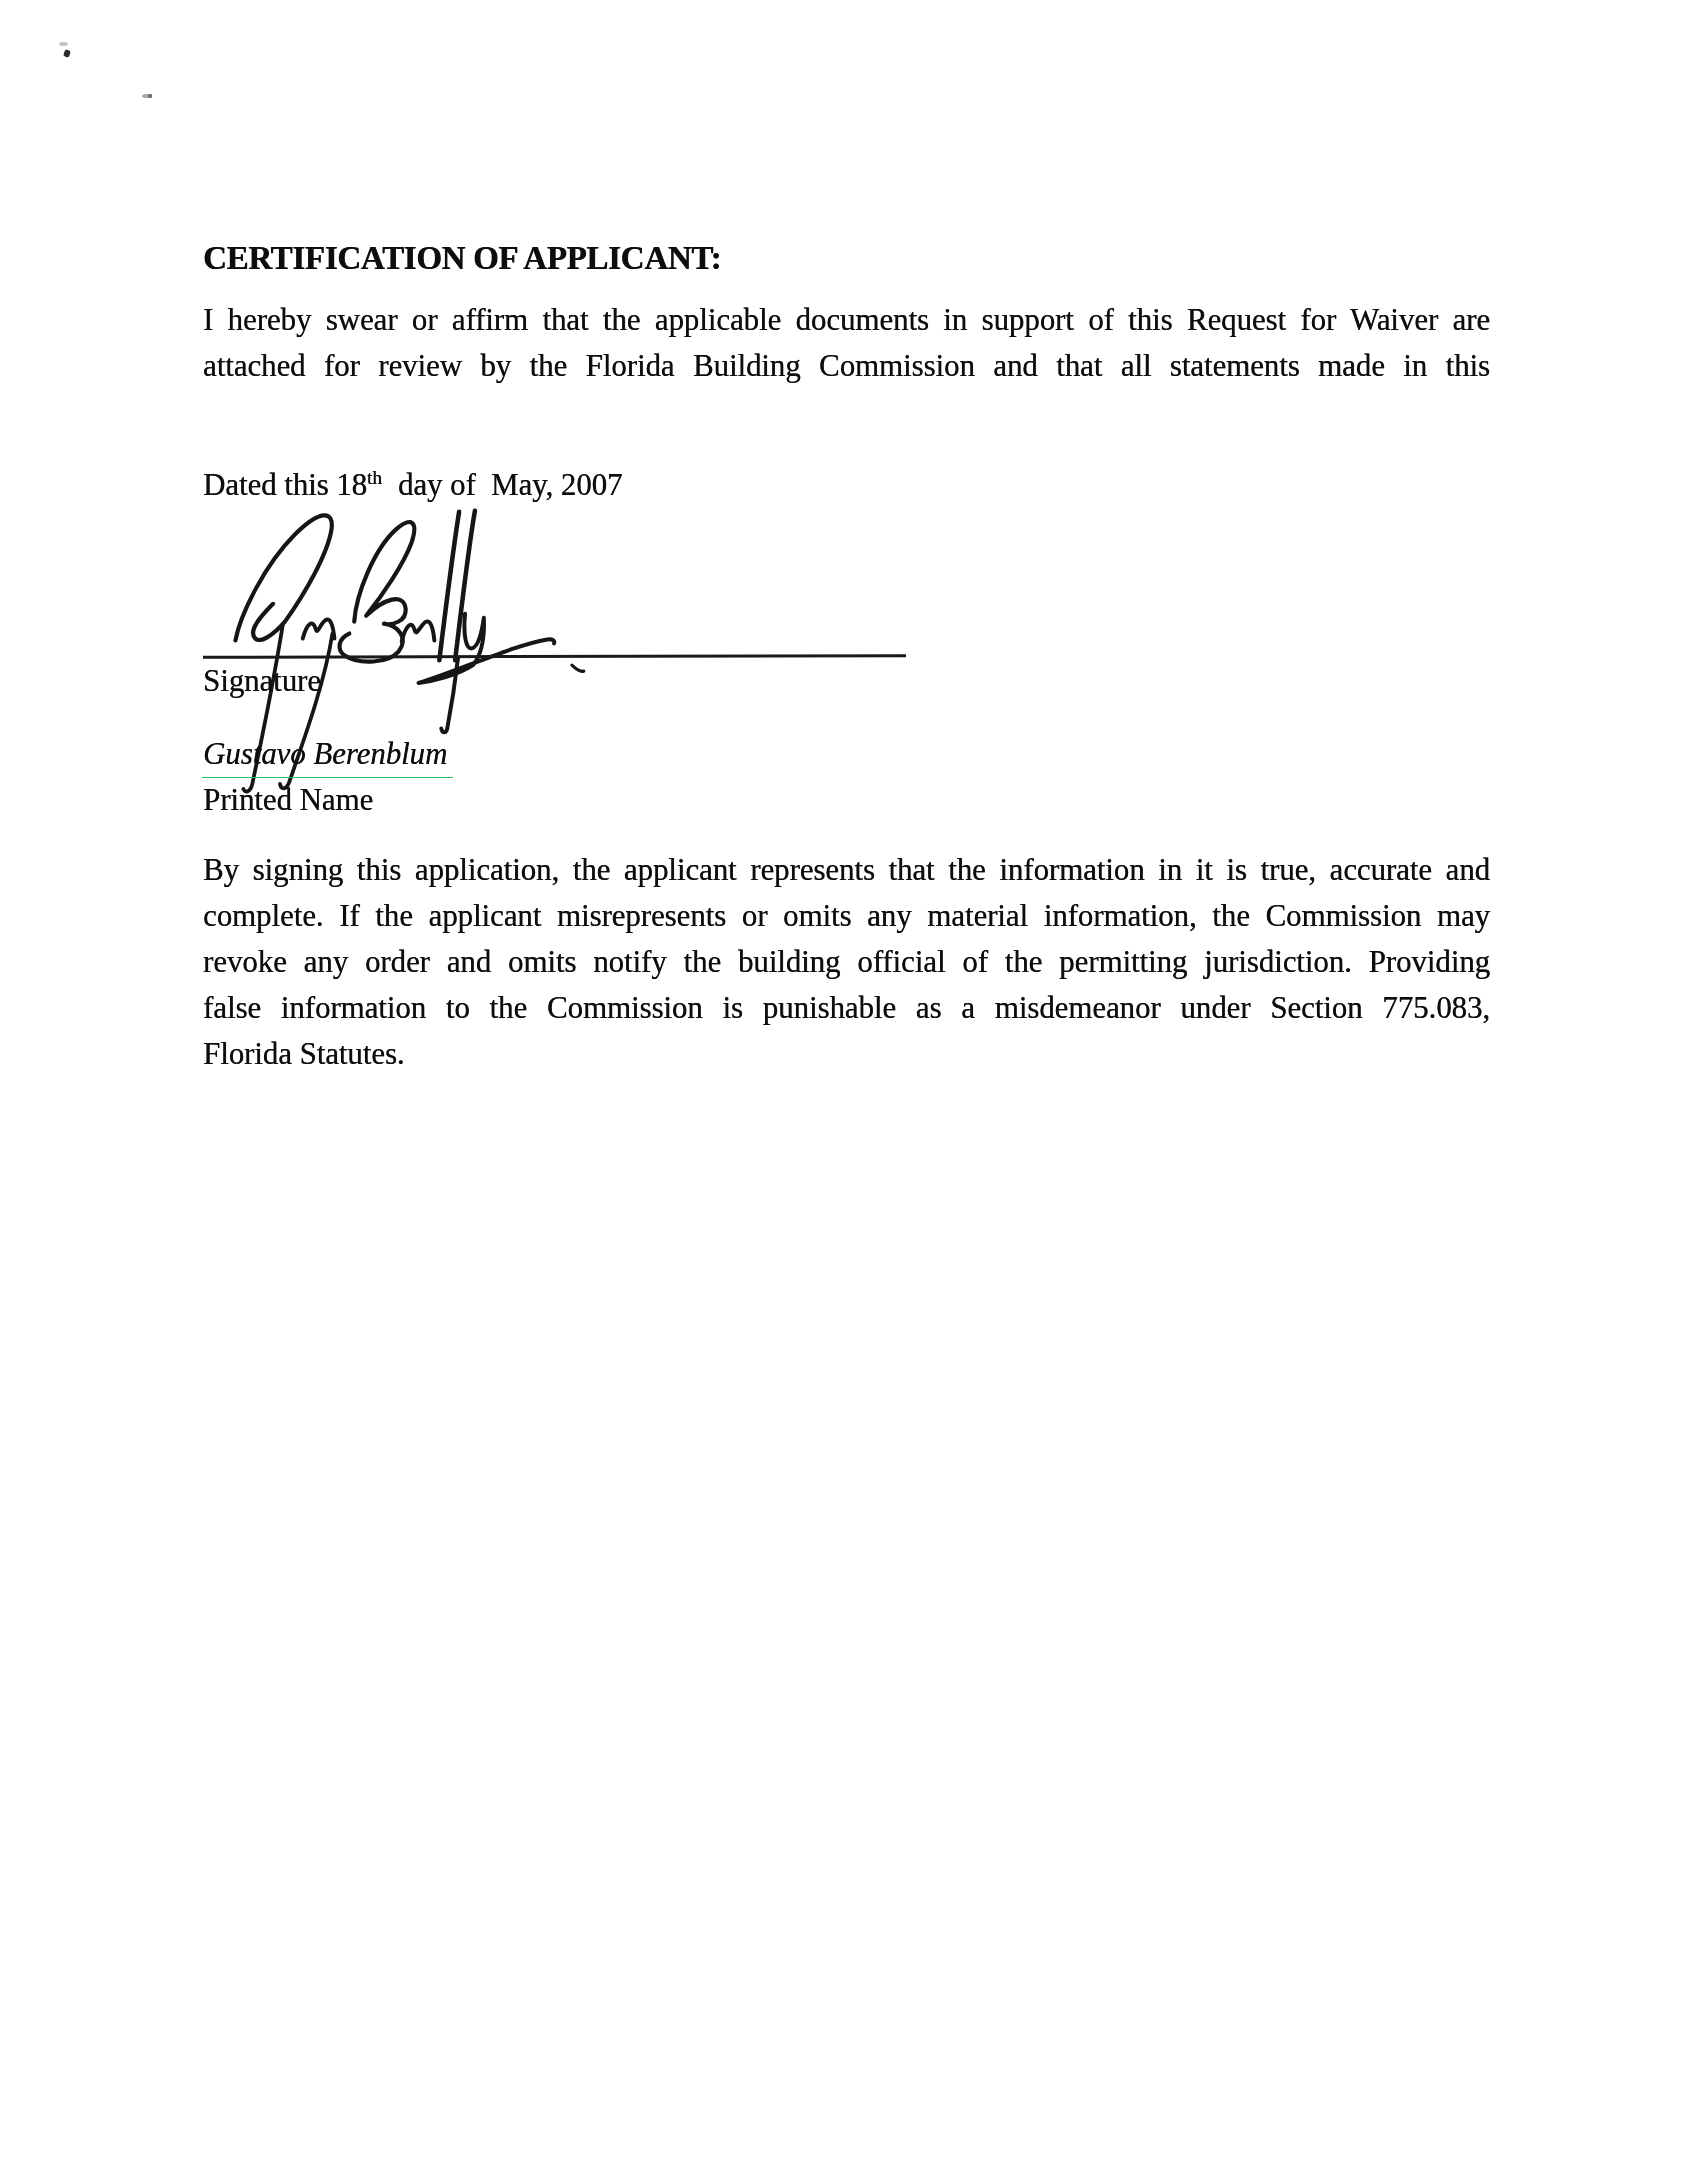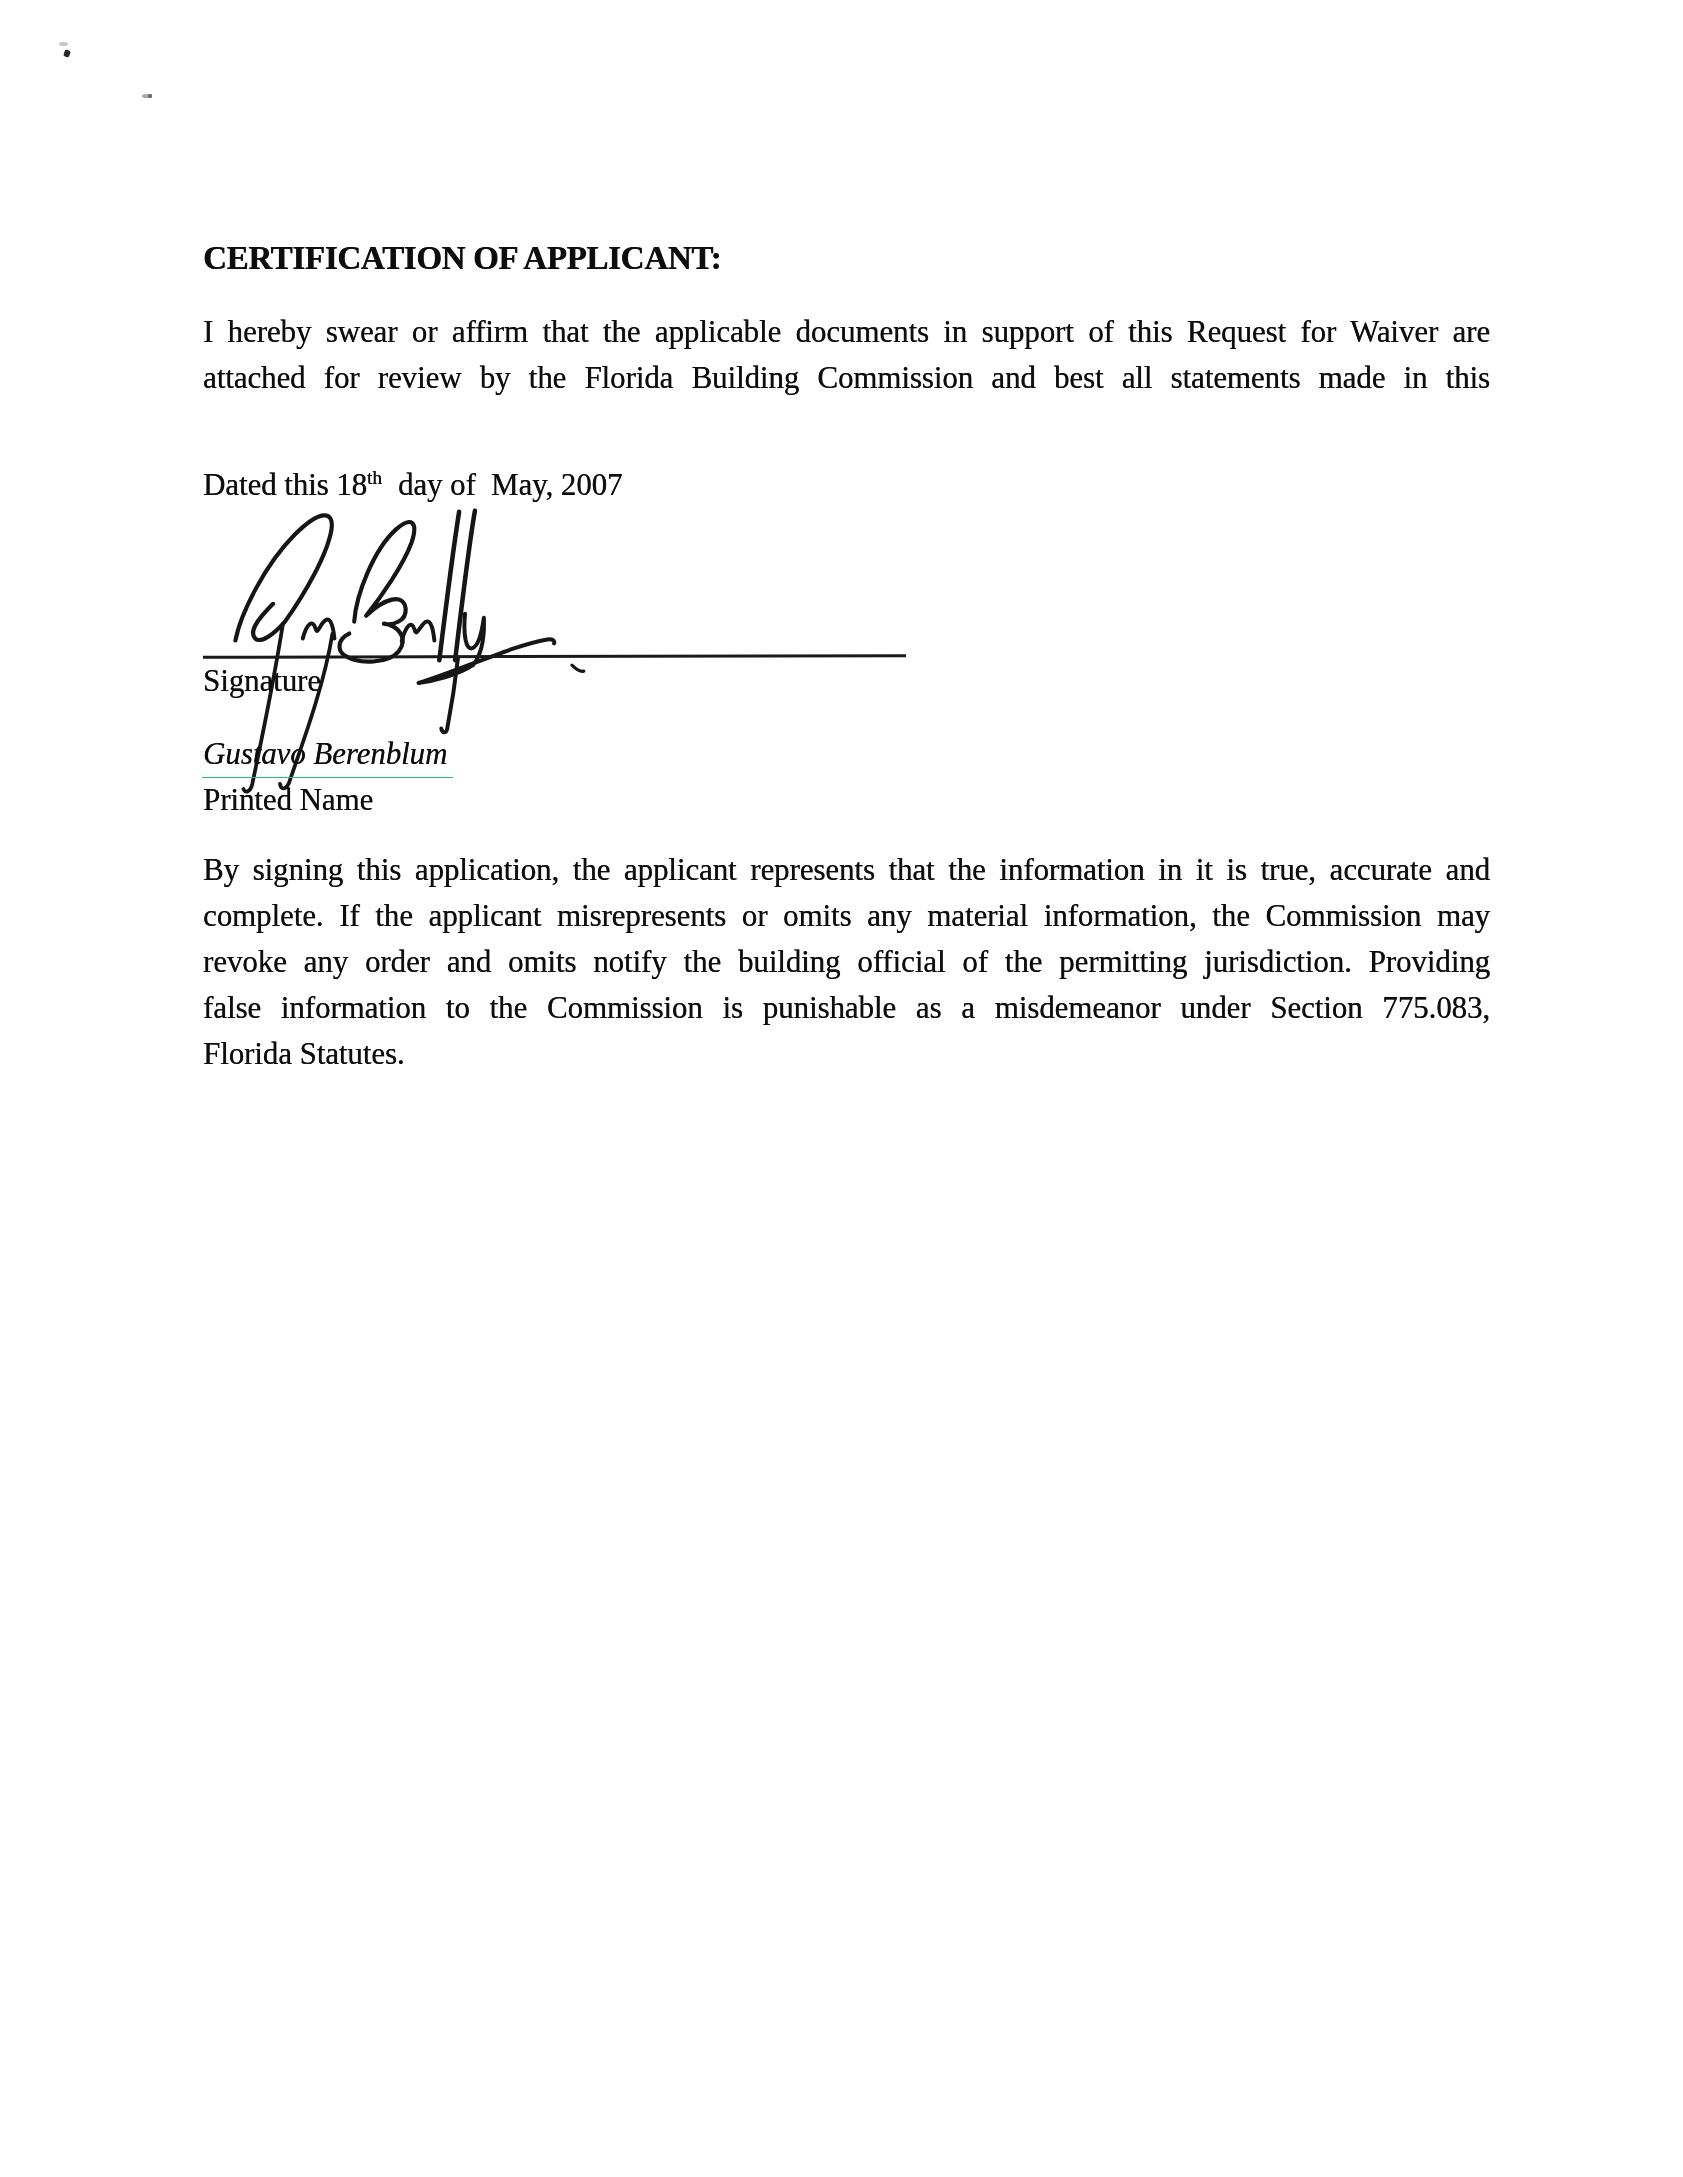--- a/index.html
+++ b/index.html
@@ -32,21 +32,21 @@
     font-weight: 700;
     line-height: 40px;
     letter-spacing: -0.3px;
     text-shadow: 0.5px 0 0 rgba(10,10,10,0.9);
   }
   .para {
     position: absolute;
     left: 195px;
     width: 1287px;
   }
-  .para-1 { top: 309px; }
+  .para-1 { top: 297px; }
   .para-2 { top: 847px; }
   .jline {
     font-size: 31px;
     letter-spacing: -0.1px;
     line-height: 46px;
     height: 46px;
     white-space: nowrap;
     text-align: justify;
     text-align-last: justify;
     text-justify: inter-word;
@@ -115,21 +115,21 @@
 
   <div class="speck speck-a2"></div>
   <div class="speck speck-a1"></div>
   <div class="speck speck-b1"></div>
   <div class="speck speck-b2"></div>
 
   <div class="txt doc-title">CERTIFICATION OF APPLICANT:</div>
 
   <div class="para para-1">
     <div class="jline">I hereby swear or affirm that the applicable documents in support of this Request for Waiver are</div>
-    <div class="jline">attached for review by the Florida Building Commission and best all statements made in this</div>
+    <div class="jline">attached for review by the Florida Building Commission and that all statements made in this</div>
   </div>
 
   <div class="txt dated-line">
     <span>Dated this 18</span><span class="dated-sup">th</span><span class="dated-rest">day of &nbsp;May, 2007</span>
   </div>
 
   <svg class="signature-svg" viewBox="0 0 760 380" fill="none" stroke="#161616" stroke-linecap="round" stroke-linejoin="round">
 
     <path stroke-width="4.2" d="M 50 147 C 55 120, 80 70, 110 40 C 135 15, 150 15, 147 35 C 143 60, 120 100, 100 128 C 88 142, 75 150, 70 145 C 63 138, 73 125, 88 110"></path>
 

